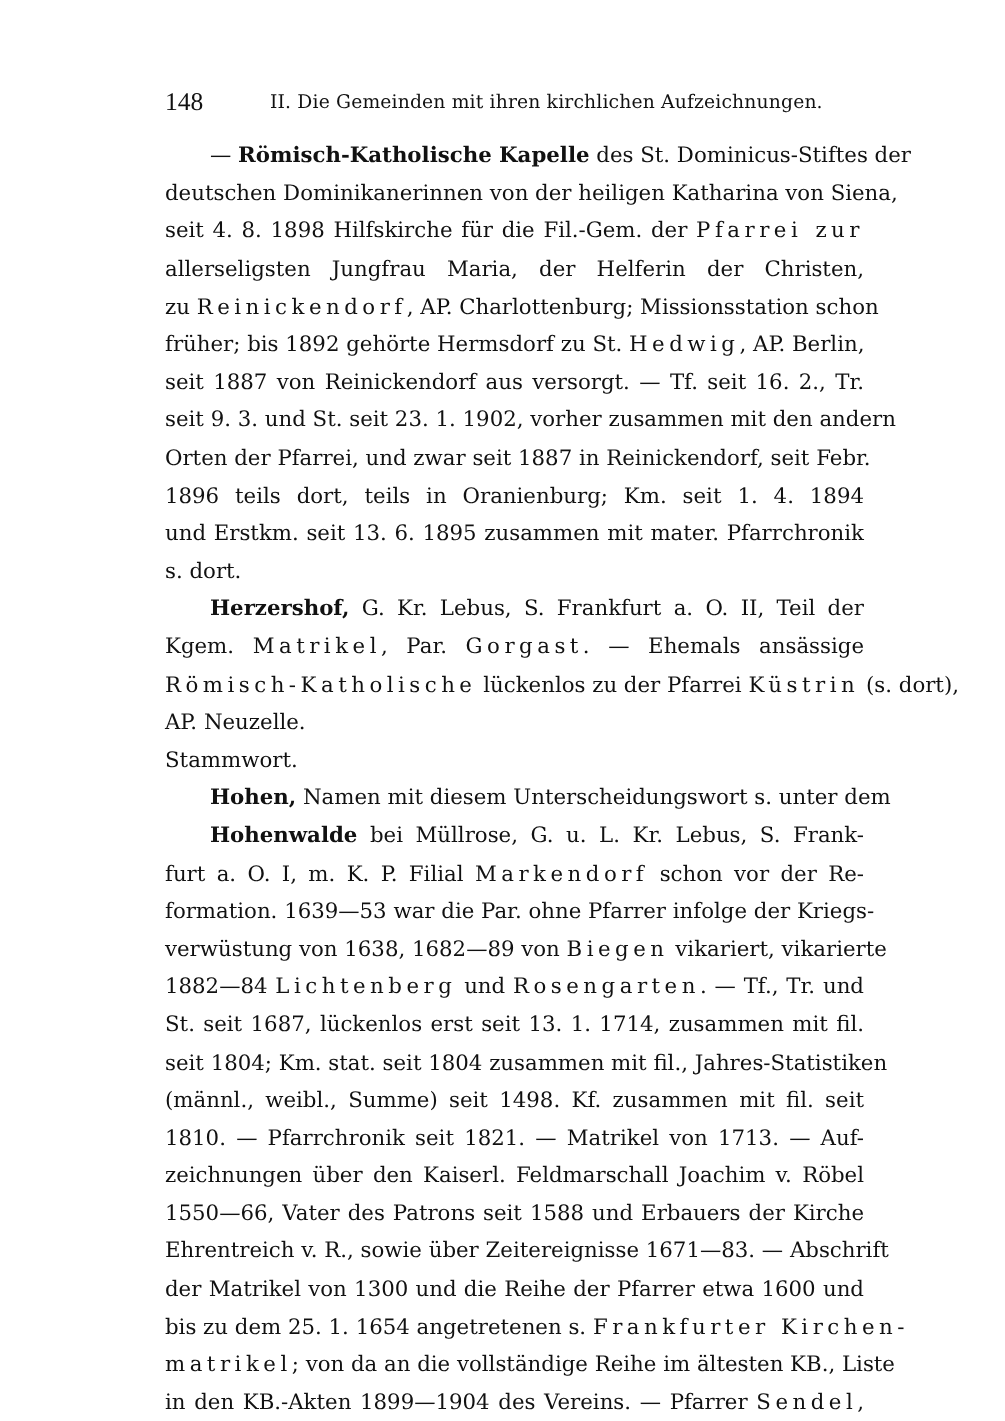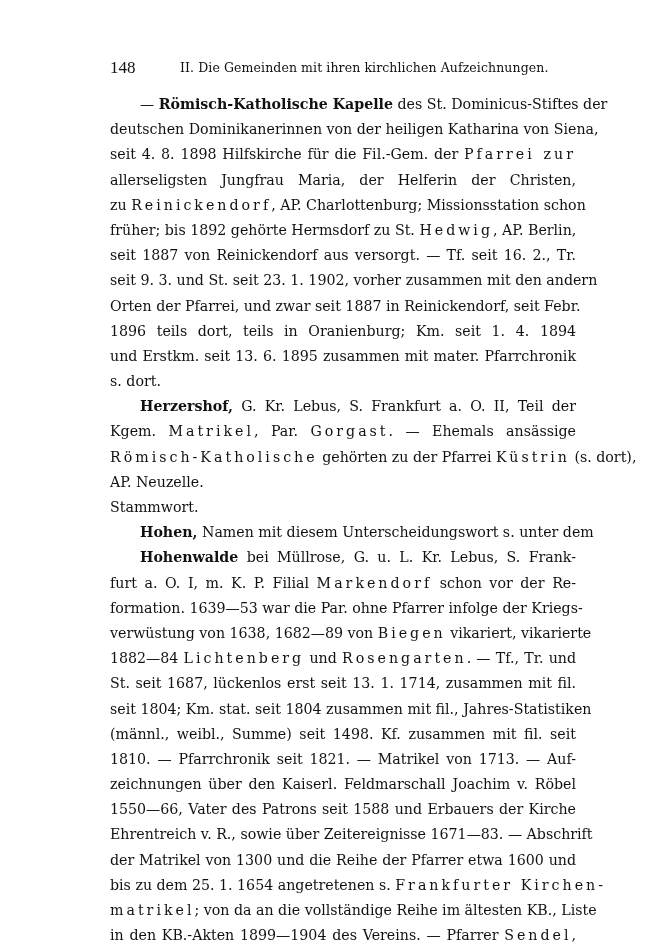--- a/index.html
+++ b/index.html
@@ -37,21 +37,21 @@
       <div class="line"><span>zu </span><span class="sp">Reinickendorf</span><span>, AP. Charlottenburg; Missionsstation schon</span></div>
       <div class="line"><span>früher; bis 1892 gehörte Hermsdorf zu St. </span><span class="sp">Hedwig</span><span>, AP. Berlin,</span></div>
       <div class="line"><span>seit 1887 von Reinickendorf aus versorgt. — Tf. seit 16. 2., Tr.</span></div>
       <div class="line"><span>seit 9. 3. und St. seit 23. 1. 1902, vorher zusammen mit den andern</span></div>
       <div class="line"><span>Orten der Pfarrei, und zwar seit 1887 in Reinickendorf, seit Febr.</span></div>
       <div class="line"><span>1896 teils dort, teils in Oranienburg; Km. seit 1. 4. 1894</span></div>
       <div class="line"><span>und Erstkm. seit 13. 6. 1895 zusammen mit mater. Pfarrchronik</span></div>
       <div class="line last"><span>s. dort.</span></div>
       <div class="line indent"><span class="b">Herzershof,</span><span> G. Kr. Lebus, S. Frankfurt a. O. II, Teil der</span></div>
       <div class="line"><span>Kgem. </span><span class="sp">Matrikel</span><span>, Par. </span><span class="sp">Gorgast</span><span>. — Ehemals ansässige</span></div>
-      <div class="line"><span class="sp">Römisch-Katholische</span><span> gehörten zu der Pfarrei </span><span class="sp">Küstrin</span><span> (s. dort),</span></div>
+      <div class="line"><span class="sp">Römisch-Katholische</span><span> lückenlos zu der Pfarrei </span><span class="sp">Küstrin</span><span> (s. dort),</span></div>
       <div class="line last"><span>AP. Neuzelle.</span></div>
       <div class="line last"><span>Stammwort.</span></div>
       <div class="line indent"><span class="b">Hohen,</span><span> Namen mit diesem Unterscheidungswort s. unter dem</span></div>
       <div class="line indent"><span class="b">Hohenwalde</span><span> bei Müllrose, G. u. L. Kr. Lebus, S. Frank-</span></div>
       <div class="line"><span>furt a. O. I, m. K. P. Filial </span><span class="sp">Markendorf</span><span> schon vor der Re-</span></div>
       <div class="line"><span>formation. 1639—53 war die Par. ohne Pfarrer infolge der Kriegs-</span></div>
       <div class="line"><span>verwüstung von 1638, 1682—89 von </span><span class="sp">Biegen</span><span> vikariert, vikarierte</span></div>
       <div class="line"><span>1882—84 </span><span class="sp">Lichtenberg</span><span> und </span><span class="sp">Rosengarten</span><span>. — Tf., Tr. und</span></div>
       <div class="line"><span>St. seit 1687, lückenlos erst seit 13. 1. 1714, zusammen mit fil.</span></div>
       <div class="line"><span>seit 1804; Km. stat. seit 1804 zusammen mit fil., Jahres-Statistiken</span></div>

